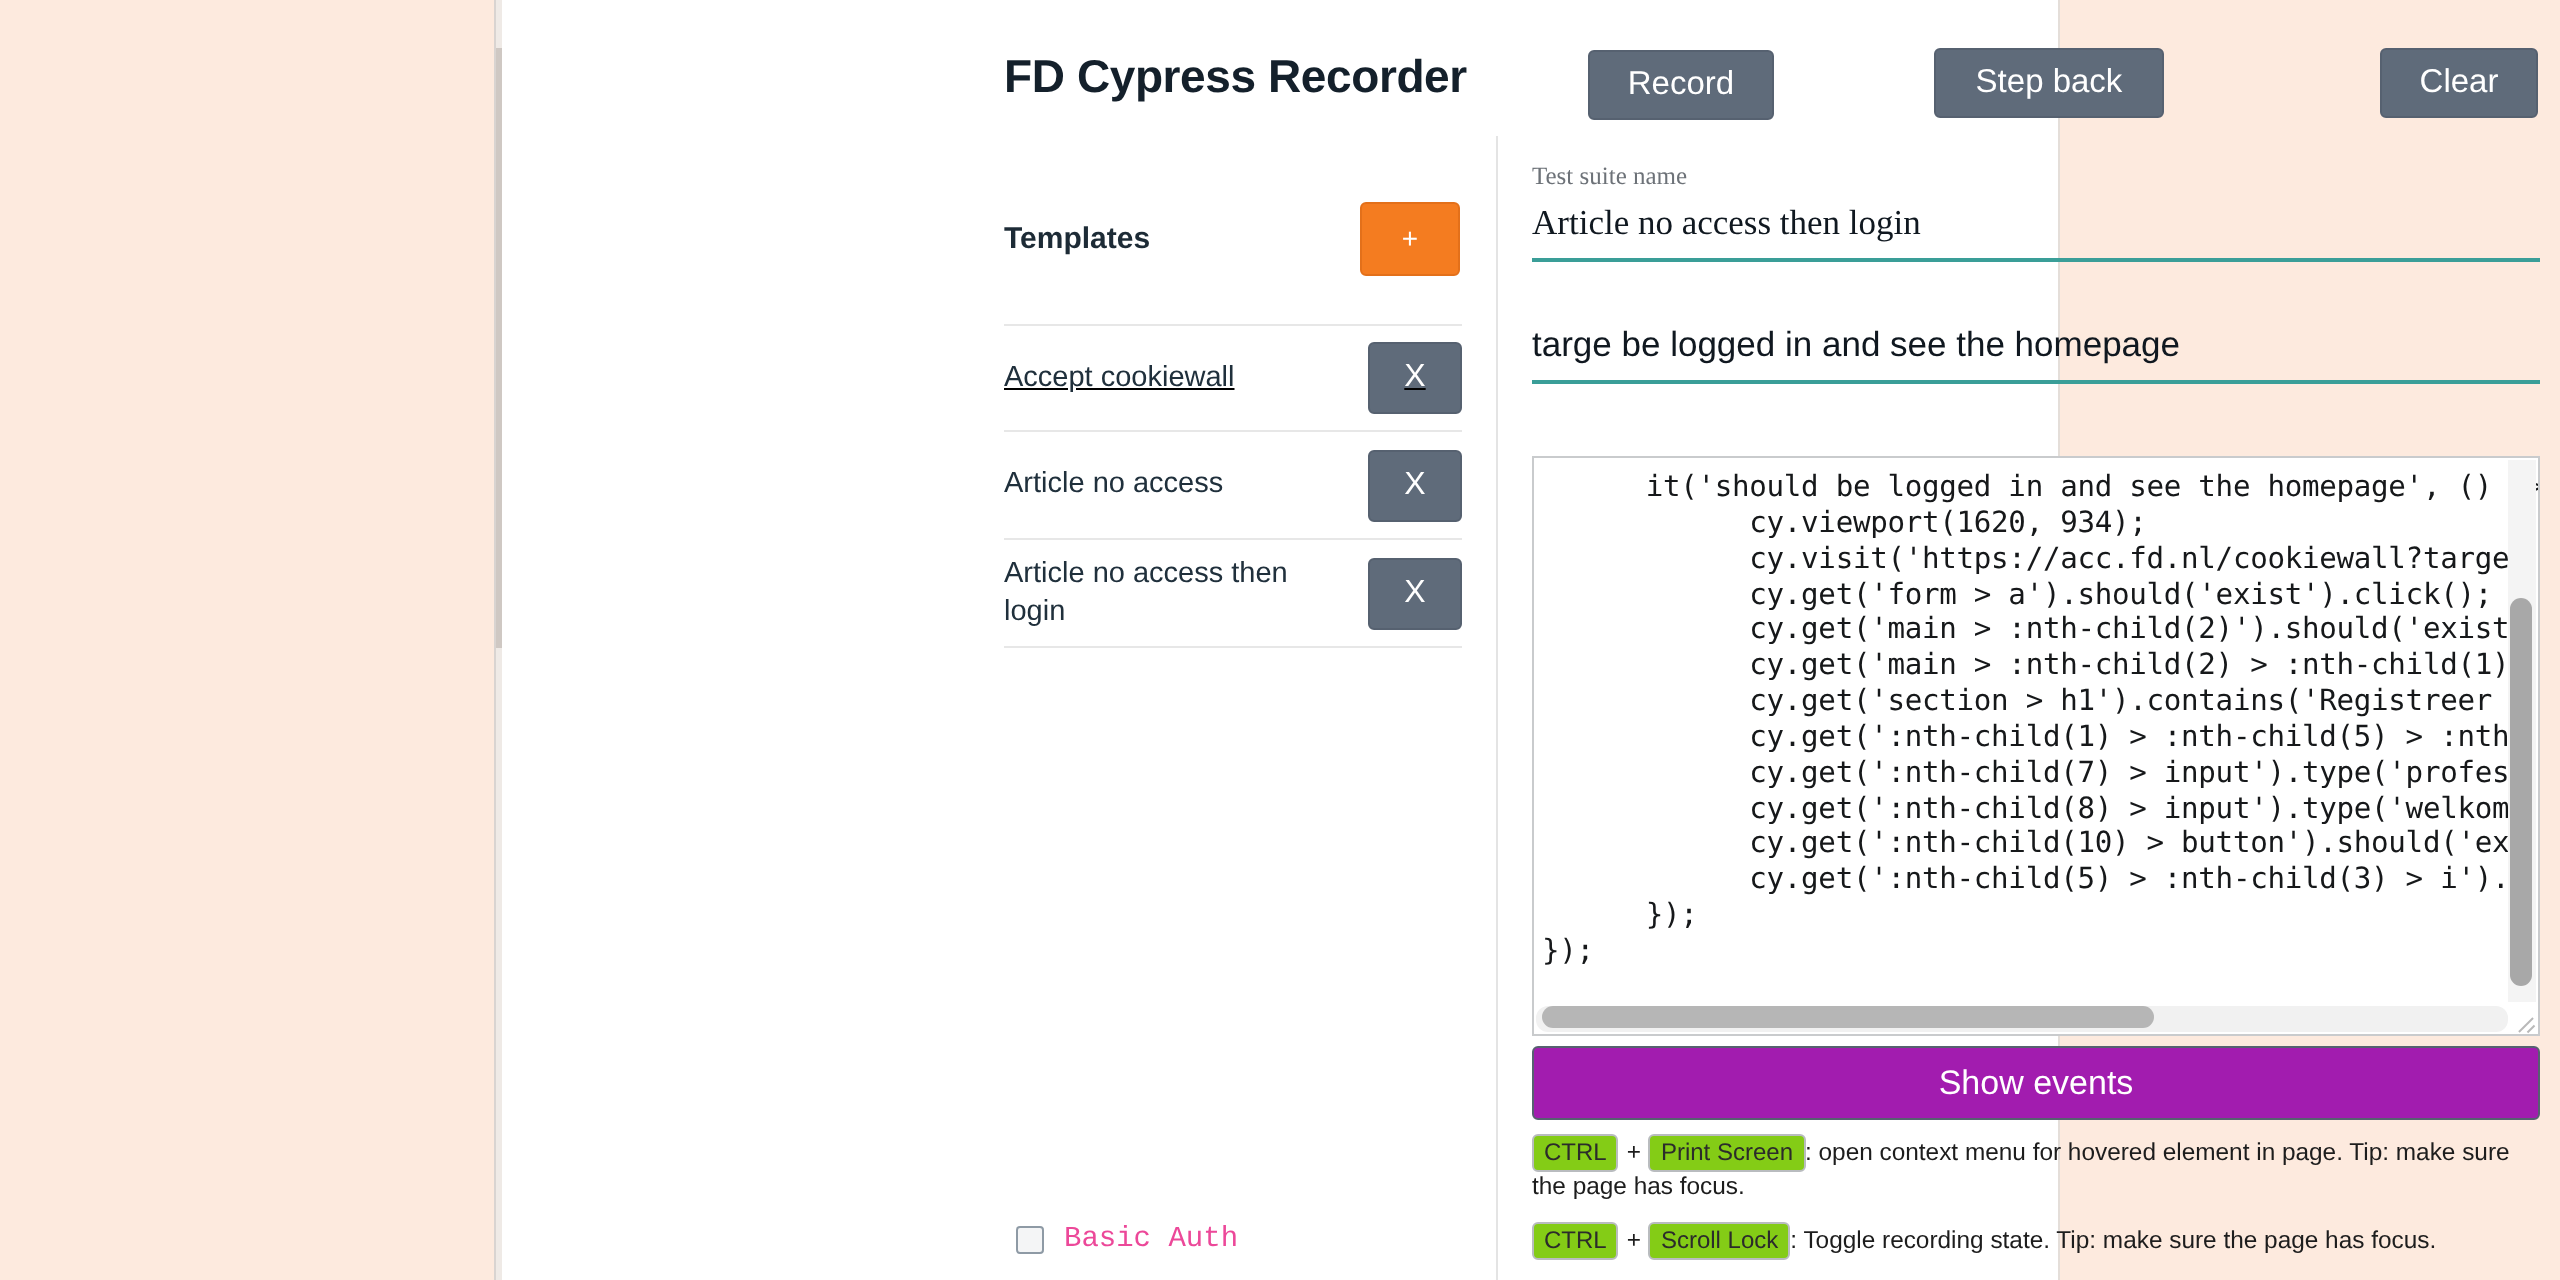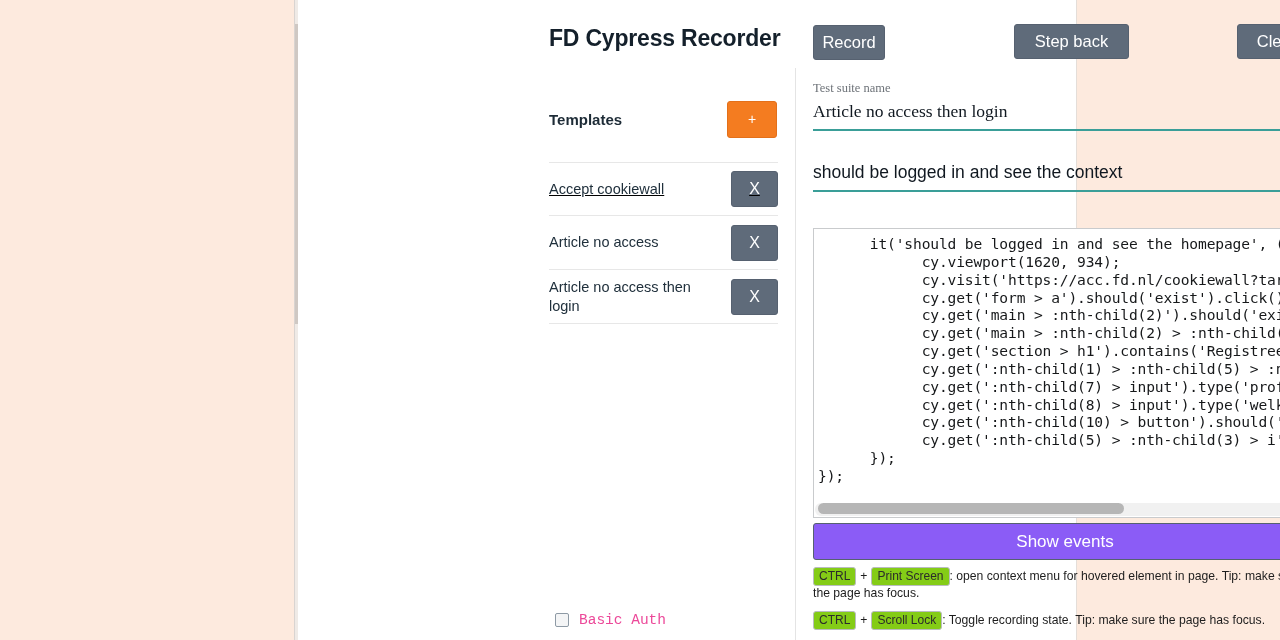--- a/index.html
+++ b/index.html
@@ -26,21 +26,20 @@
     position: absolute;
     left: 247px;
     top: 0;
     width: 783px;
     height: 640px;
     background: #ffffff;
     display: flex;
     box-sizing: border-box;
     border-left: 1px solid #d9d4d1;
     border-right: 1px solid #e4ded9;
-    margin-left: 47px;
   }
 
   
   .panel-rail {
     position: absolute;
     left: 0px;
     top: 0;
     width: 3px;
     height: 640px;
     background: #efeae6;
@@ -169,21 +168,21 @@
     position: absolute;
     background: #5f6b7a;
     border: 1px solid #566170;
     border-radius: 3px;
     color: #ffffff;
     font-size: 16.5px;
     text-align: center;
     cursor: pointer;
     box-sizing: border-box;
   }
-  #btn-record { left: 518px; top: 25px; width: 72px; height: 35px; line-height: 33px; }
+  #btn-record { left: 546px; top: 25px; width: 93px; height: 35px; line-height: 33px; }
   #btn-stepback { left: 719px; top: 24px; width: 115px; height: 35px; line-height: 33px; }
   #btn-clear { left: 942px; top: 24px; width: 79px; height: 35px; line-height: 33px; }
 
   
   .field {
     position: absolute;
     left: 518px;
     width: 504px;
   }
   #field-suite { top: 80px; font-family: Liberation Serif, serif; }
@@ -282,21 +281,21 @@
   .resize-grip:before { width: 10px; right: 0px; bottom: 3px; transform: rotate(-45deg); }
   .resize-grip:after  { width: 5px;  right: 0px; bottom: 1px; transform: rotate(-45deg); }
 
   
   #btn-showevents {
     position: absolute;
     left: 518px;
     top: 523px;
     width: 504px;
     height: 37px;
-    background: #8b5cf6;
+    background: #a21caf;
     border: 1px solid #566170;
     border-radius: 3px;
     color: #fff;
     font-size: 17px;
     line-height: 35px;
     text-align: center;
     cursor: pointer;
     box-sizing: border-box;
   }
 
@@ -370,21 +369,21 @@
     <div class="top-btn" id="btn-stepback">Step back</div>
     <div class="top-btn" id="btn-clear">Clear</div>
 
     <div class="field" id="field-suite">
       <div class="field-label">Test suite name</div>
       <div class="field-value">Article no access then login</div>
       <div class="field-underline"></div>
     </div>
 
     <div class="field" id="field-desc">
-      <div class="field-value">should be logged in and see the context</div>
+      <div class="field-value">targe be logged in and see the homepage</div>
       <div class="field-underline"></div>
     </div>
 
     <div class="code-wrap">
       <div class="code-text">      it('should be logged in and see the homepage', () =&gt;
             cy.viewport(1620, 934);
             cy.visit('https://acc.fd.nl/cookiewall?targe
             cy.get('form &gt; a').should('exist').click();
             cy.get('main &gt; :nth-child(2)').should('exist
             cy.get('main &gt; :nth-child(2) &gt; :nth-child(1)

